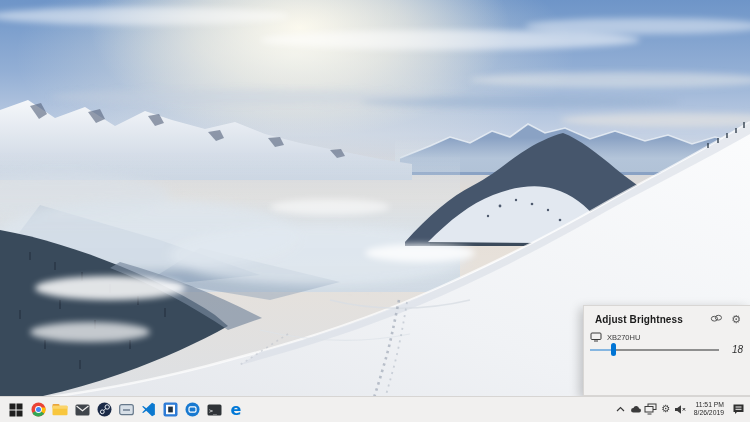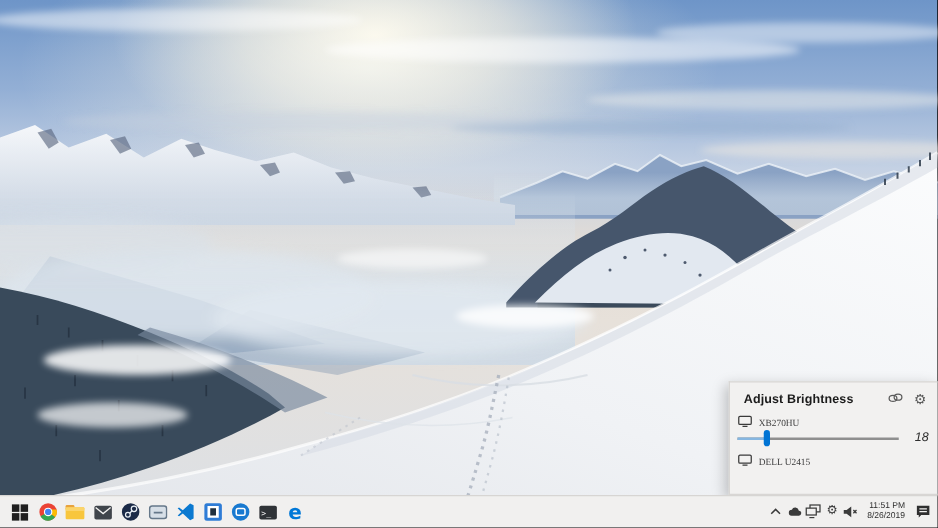--- a/index.html
+++ b/index.html
@@ -6,26 +6,26 @@
     font-family:"Liberation Sans",sans-serif;background:#000;}
   .screen{position:relative;width:750px;height:422px;overflow:hidden;}
 
   
   .wallpaper{position:absolute;left:0;top:0;width:750px;height:396px;}
 
   
   .panel{position:absolute;right:0;bottom:26px;width:167px;height:91px;
     background:#f2f1f0;border:1px solid #d8d6d4;border-right:none;box-sizing:border-box;
     box-shadow:-3px 3px 10px rgba(0,0,0,.22);z-index:5;}
-  .panel-head{display:flex;justify-content:space-between;align-items:flex-start;
+  .panel-head{display:flex;justify-content:space-between;align-items:flex-end;
     padding:8px 9px 0 11px;}
   .panel-title{font-size:10px;font-weight:700;color:#1b1b1b;letter-spacing:.1px;}
   .panel-head-icons{display:flex;gap:8px;align-items:center;}
   .head-icon{color:#5a5a5a;font-size:11px;line-height:11px;cursor:default;}
-  .mon-row{display:flex;align-items:center;gap:5px;padding-left:6px;margin-top:7px;height:10px;font-family:Liberation Serif, serif;}
+  .mon-row{display:flex;align-items:center;gap:5px;padding-left:6px;margin-top:7px;height:10px;}
   .mon-label{font-size:7.5px;color:#3c3c3c;}
   .slider-row{display:flex;align-items:center;gap:7px;padding:0 7px 0 6px;height:13px;margin-top:1px;font-style:italic;}
   .slider{position:relative;flex:1;height:13px;}
   .slider-track{position:absolute;left:0;right:0;top:5.5px;height:2px;background:#8f8f8f;}
   .slider-fill{position:absolute;left:0;top:5.5px;height:2px;background:#86b6e0;}
   .slider-handle{position:absolute;top:0;width:5px;height:13px;border-radius:2.5px;
     background:#0074d4;}
   .slider-value{width:17px;text-align:right;font-size:10px;color:#2e2e2e;}
 
   
@@ -212,29 +212,20 @@
     </div>
     <div class="slider-row">
       <div class="slider">
         <div class="slider-track"></div>
         <div class="slider-fill" style="width: 18%;"></div>
         <div class="slider-handle" style="left: calc(18% - 2.5px);"></div>
       </div>
       <span class="slider-value">18</span>
     </div>
 
-    <div class="mon-row">
-      <span>
-        <svg width="12" height="10" viewBox="0 0 12 10">
-          <rect x="1" y="1" width="10" height="6.5" rx="1" fill="none" stroke="#3a3a3a" stroke-width="1"></rect>
-          <line x1="4" y1="9" x2="8" y2="9" stroke="#3a3a3a" stroke-width="1"></line>
-        </svg>
-      </span>
-      <span class="mon-label">DELL U2415</span>
-    </div>
   </div>
 
   <div class="taskbar">
     <div class="tb-apps">
       <div class="tb-btn">
         <svg width="14" height="14" viewBox="0 0 14 14">
           <rect x="0.5" y="0.5" width="6" height="6" fill="#1f1f1f"></rect>
           <rect x="7.5" y="0.5" width="6" height="6" fill="#1f1f1f"></rect>
           <rect x="0.5" y="7.5" width="6" height="6" fill="#1f1f1f"></rect>
           <rect x="7.5" y="7.5" width="6" height="6" fill="#1f1f1f"></rect>

